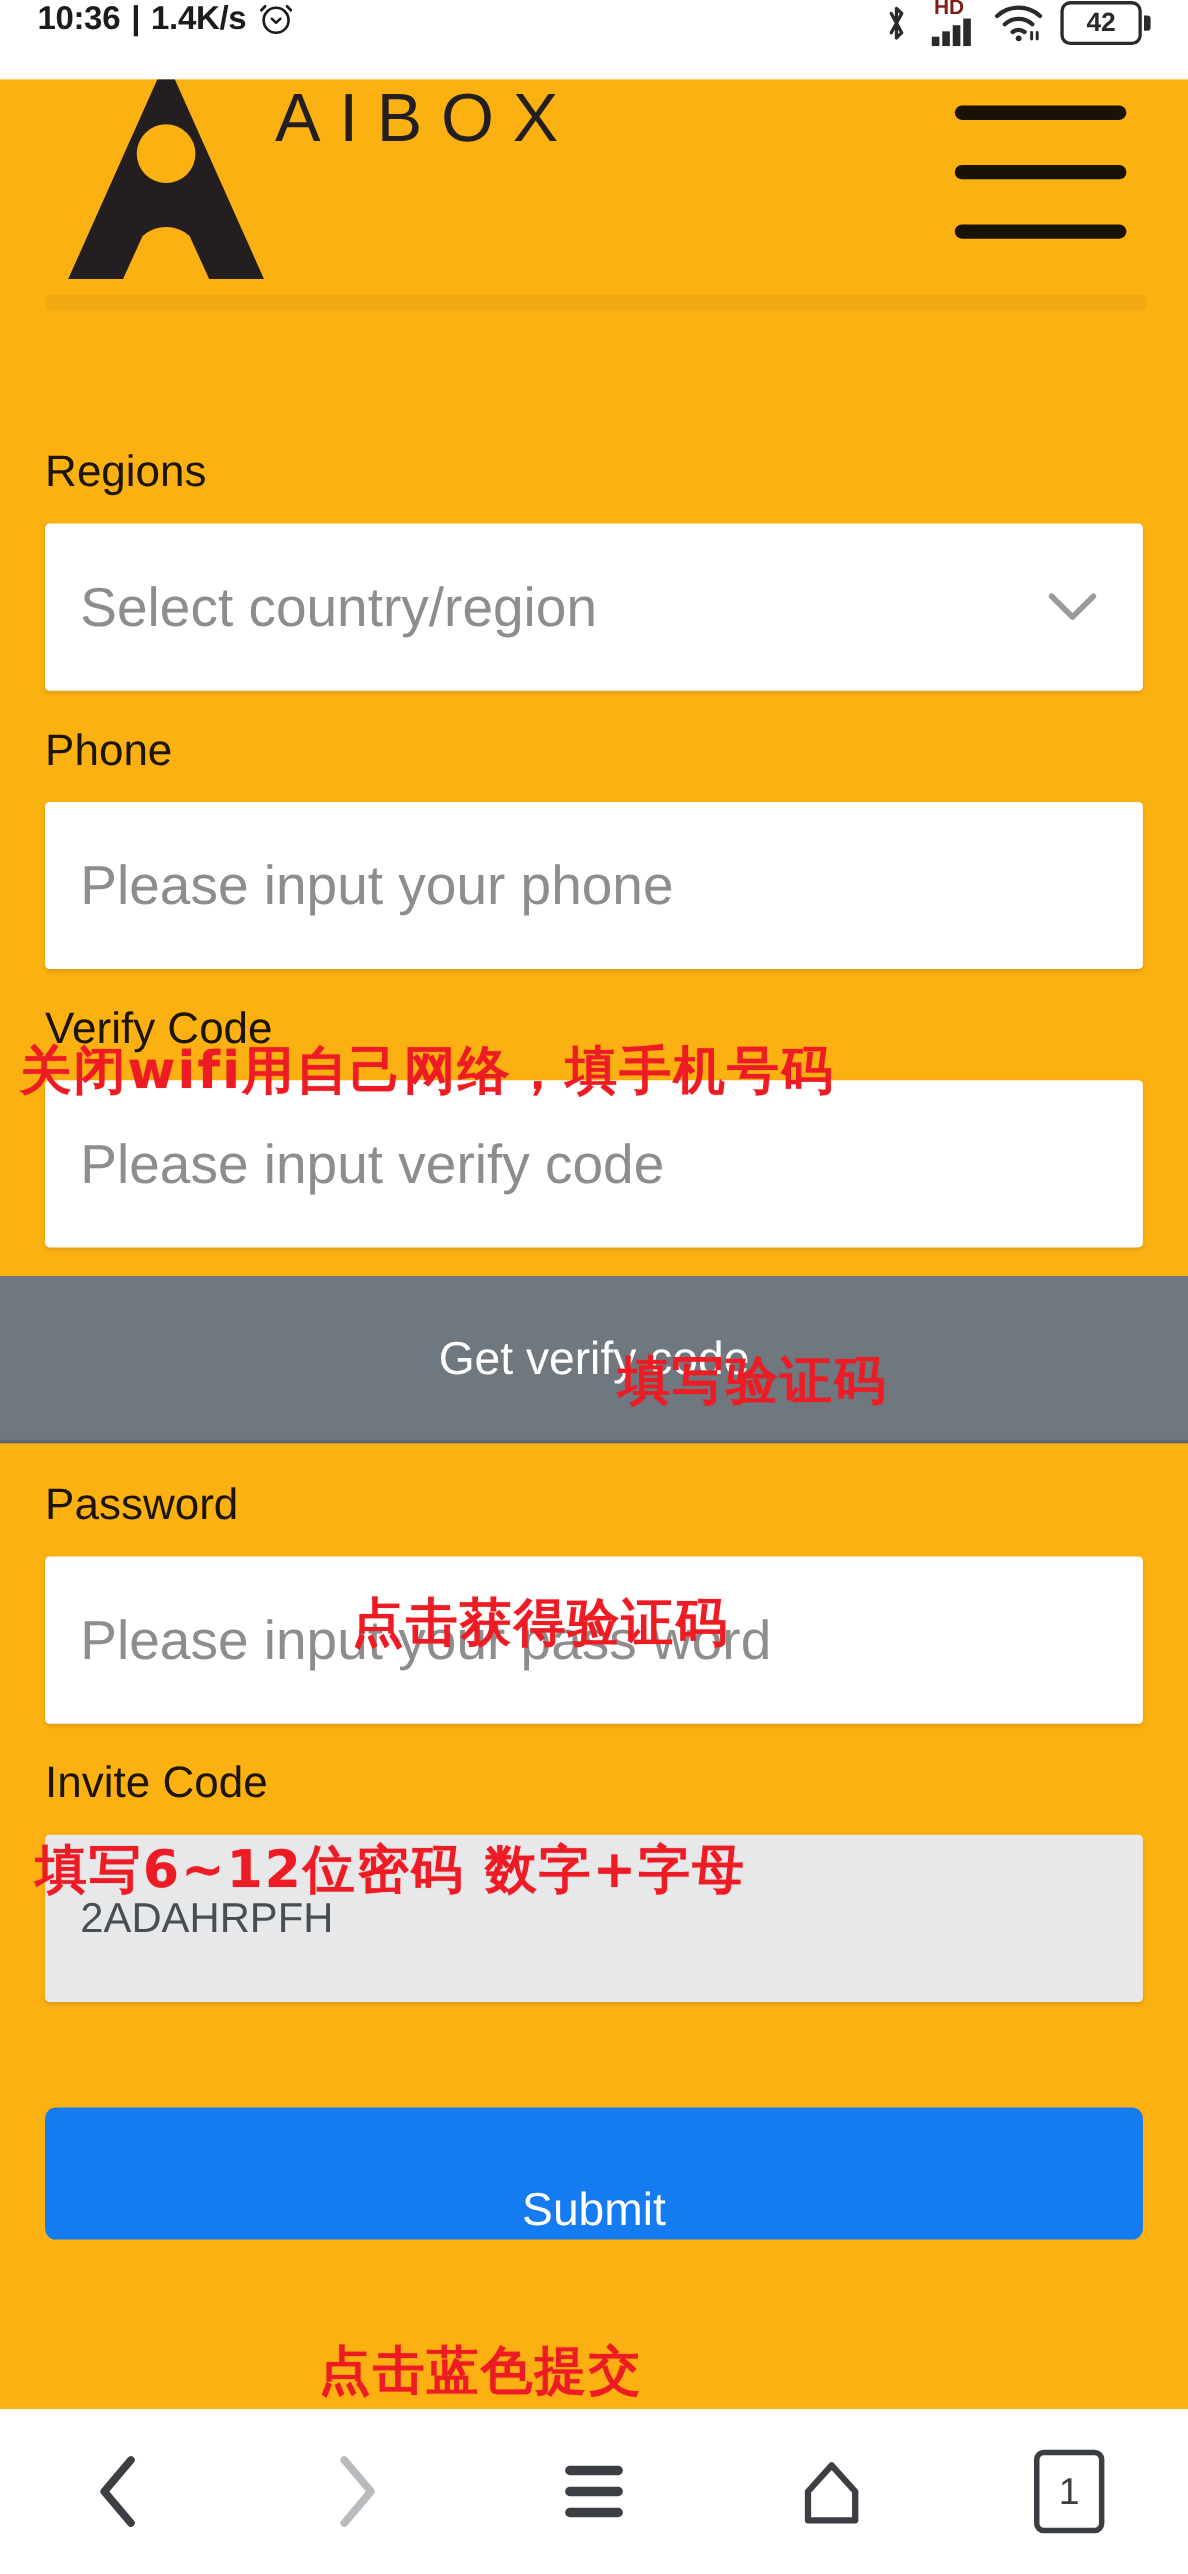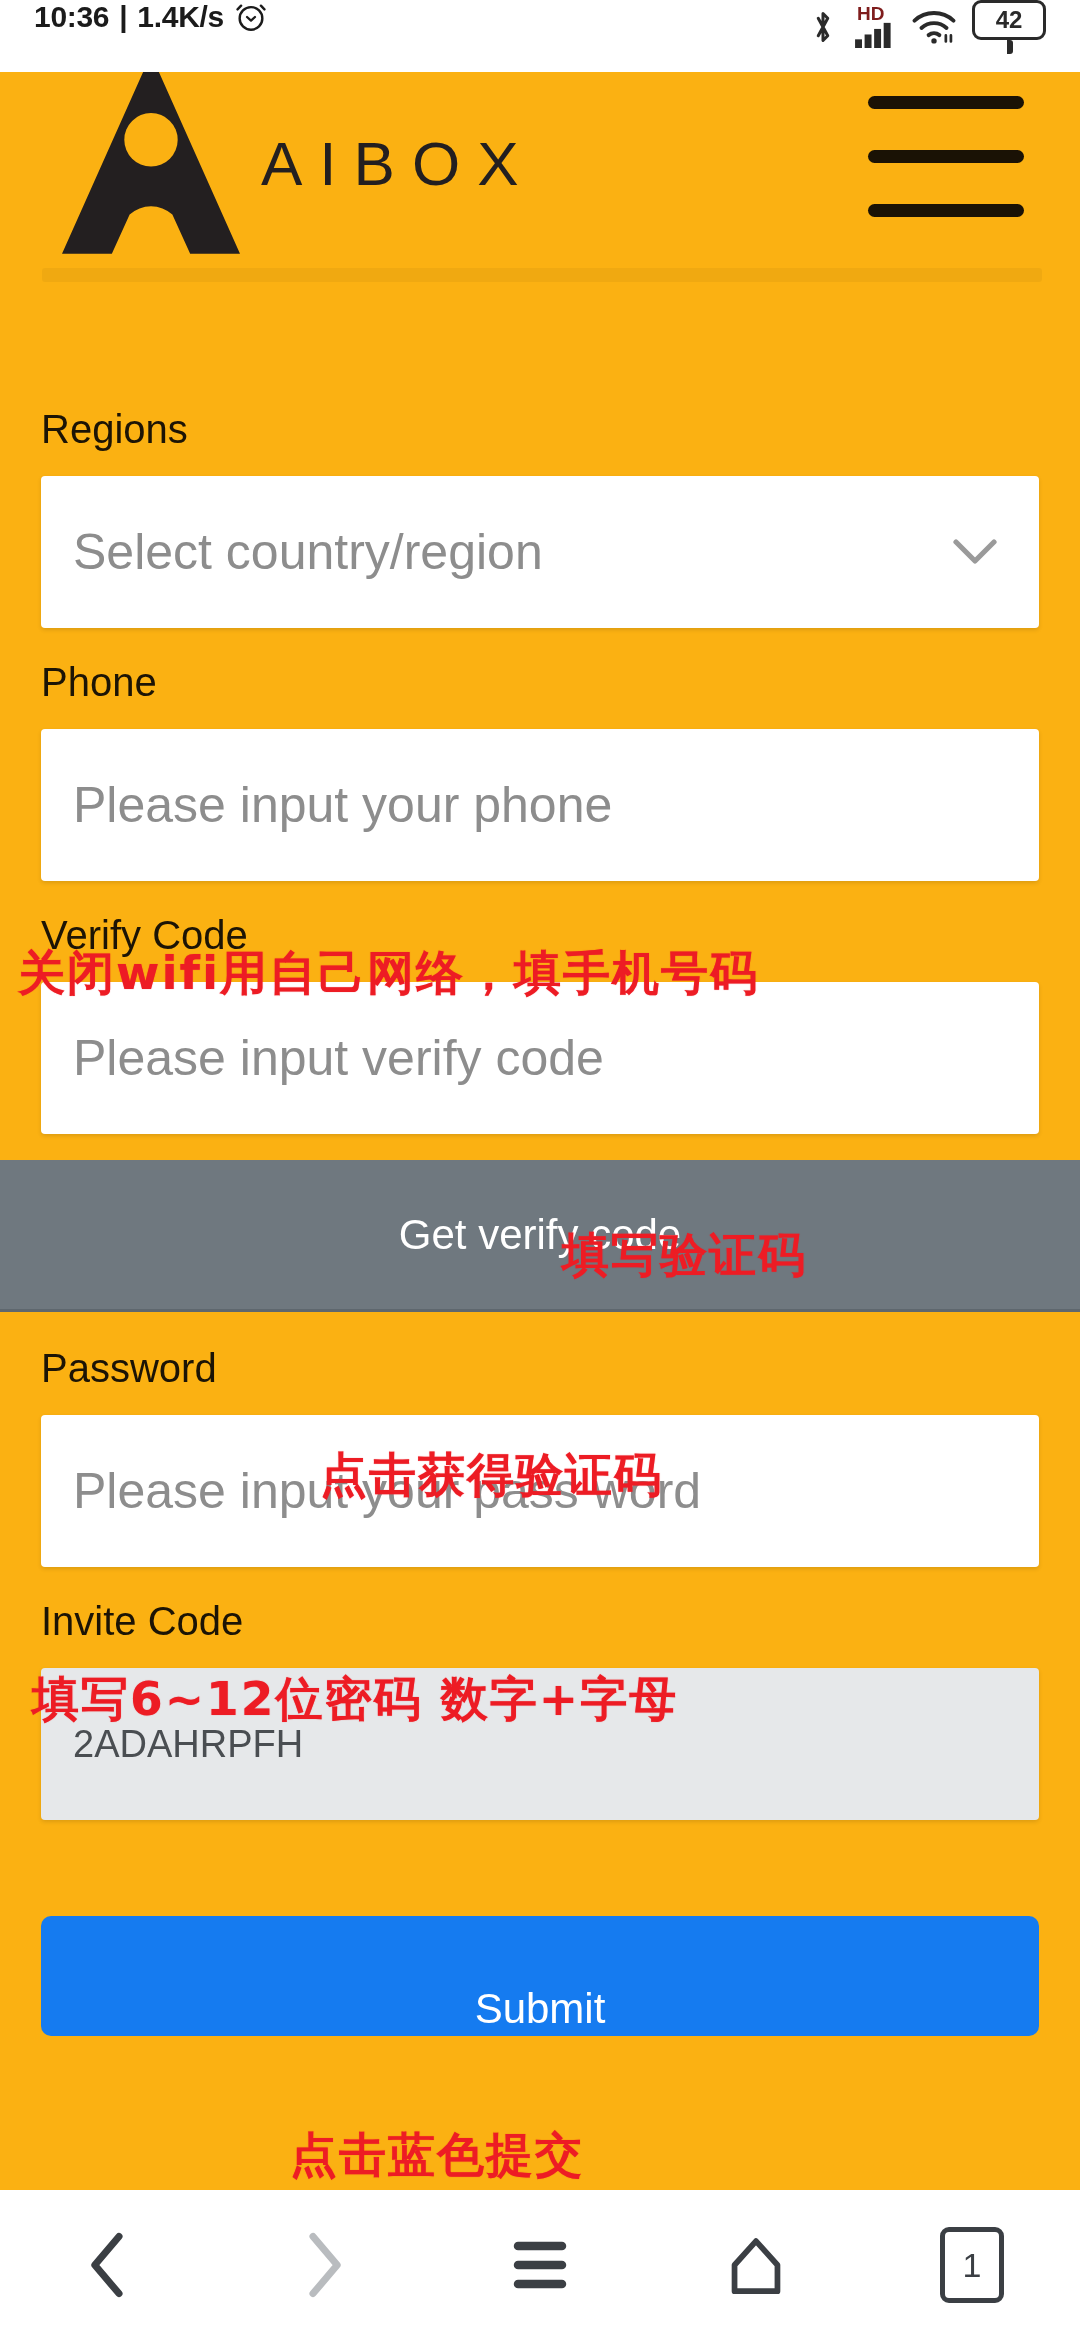--- a/index.html
+++ b/index.html
@@ -62,22 +62,21 @@
   .header {
     position: relative;
     height: 205px;
     width: 1080px;
   }
   .brand {
     position: absolute;
     left: 62px;
     top: -18px;
     display: flex;
-    align-items: center;
-    gap: 11px;
+    gap: 0px;
   }
   .logo-mark {
     width: 178px;
     height: 200px;
     display: block;
   }
   .brand-text {
     font-size: 62px;
     letter-spacing: 17px;
     color: #231f20;
@@ -263,21 +262,21 @@
         <rect x="17" y="0.5" width="4" height="14.5" fill="#2a2a2a"></rect>
       </svg>
     </div>
     <svg class="ic" width="44" height="34" viewBox="0 0 26 20">
       <path d="M1.5 6.2 A17 17 0 0 1 24.5 6.2" fill="none" stroke="#2a2a2a" stroke-width="2.3" stroke-linecap="round"></path>
       <path d="M5.6 10.6 A11 11 0 0 1 20.4 10.6" fill="none" stroke="#2a2a2a" stroke-width="2.3" stroke-linecap="round"></path>
       <path d="M9.8 14.8 A5.2 5.2 0 0 1 16.2 14.8" fill="none" stroke="#2a2a2a" stroke-width="2.3" stroke-linecap="round"></path>
       <circle cx="13" cy="18.2" r="1.6" fill="#2a2a2a"></circle>
       <path d="M20 15 L20 18.5 M23 15 L23 18.5" stroke="#2a2a2a" stroke-width="1.6" stroke-linecap="round"></path>
     </svg>
-    <div style="display:flex;align-items:center;flex-direction:column;">
+    <div style="display:flex;align-items:center;">
       <div style="width:68px;height:34px;border:3px solid #2a2a2a;border-radius:9px;display:flex;align-items:center;justify-content:center;">
         <span style="font-size:24px;font-weight:700;color:#2a2a2a;font-family:'Liberation Sans',sans-serif;">42</span>
       </div>
       <div style="width:6px;height:14px;background:#2a2a2a;border-radius:0 3px 3px 0;margin-left:2px;"></div>
     </div>
   </div>
 </div>
 
 <div class="page">
 

